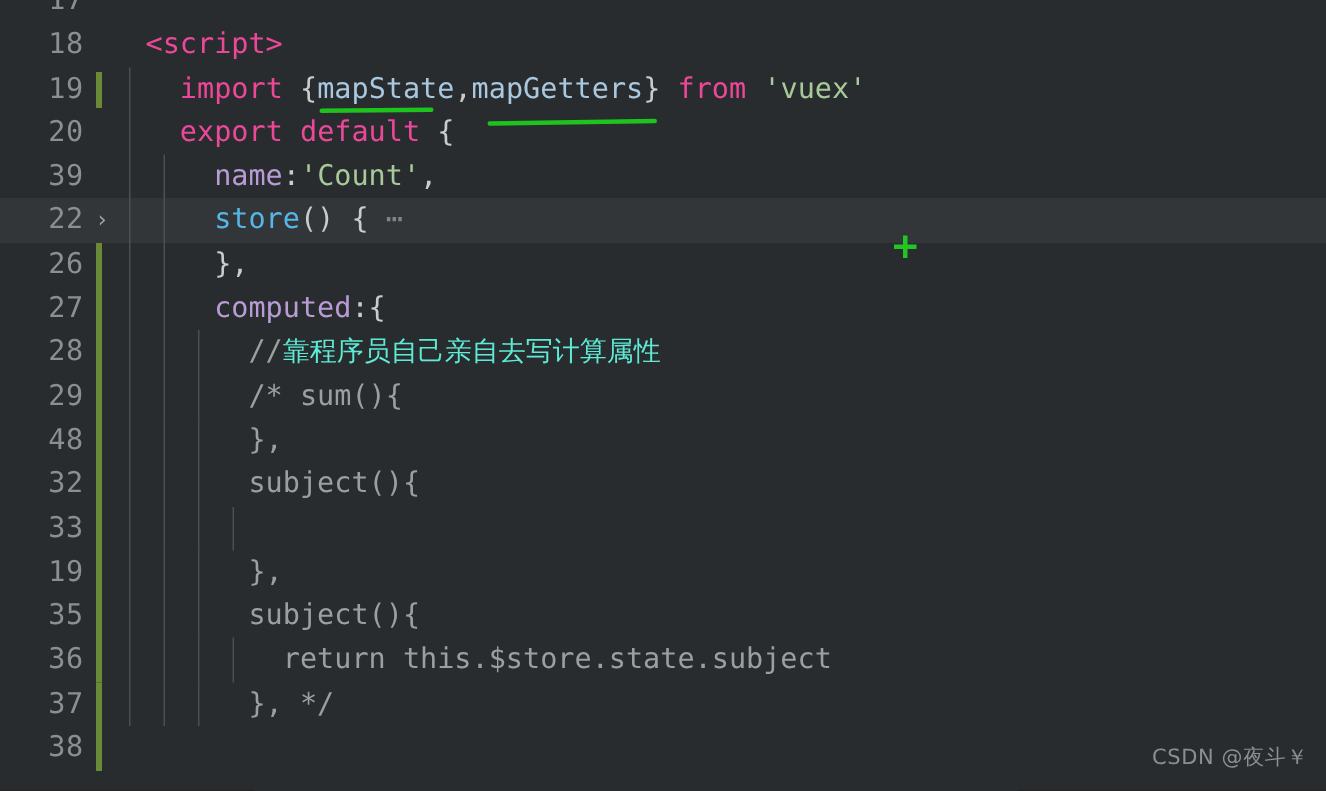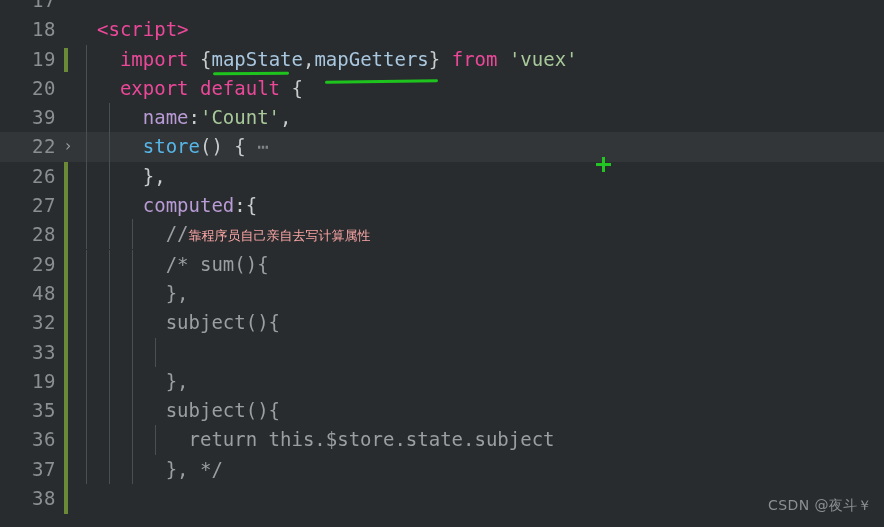--- a/index.html
+++ b/index.html
@@ -81,21 +81,21 @@
 
   
   .t-tag      { color: #ec4899; }
   .t-punct    { color: #c8cccd; }
   .t-kw       { color: #ec4899; }
   .t-ident    { color: #a9c7df; }
   .t-prop     { color: #b99bd6; }
   .t-str      { color: #a8c99a; }
   .t-fn       { color: #56b6e8; }
   .t-comment  { color: #9b9fa1; }
-  .t-cjk      { color: #fca5a5; font-family: "DejaVu Sans", "Liberation Sans", sans-serif; font-size: 13px; }
+  .t-cjk      { color: #5eead4; font-family: "DejaVu Sans", "Liberation Sans", sans-serif; font-size: 18px; }
   .t-dots     { color: #7f8486; letter-spacing: 1px; }
 
   
   .annot {
     position: absolute;
     background: #1ec31e;
     border-radius: 2px;
     pointer-events: none;
   }
   .annot.a1 {

